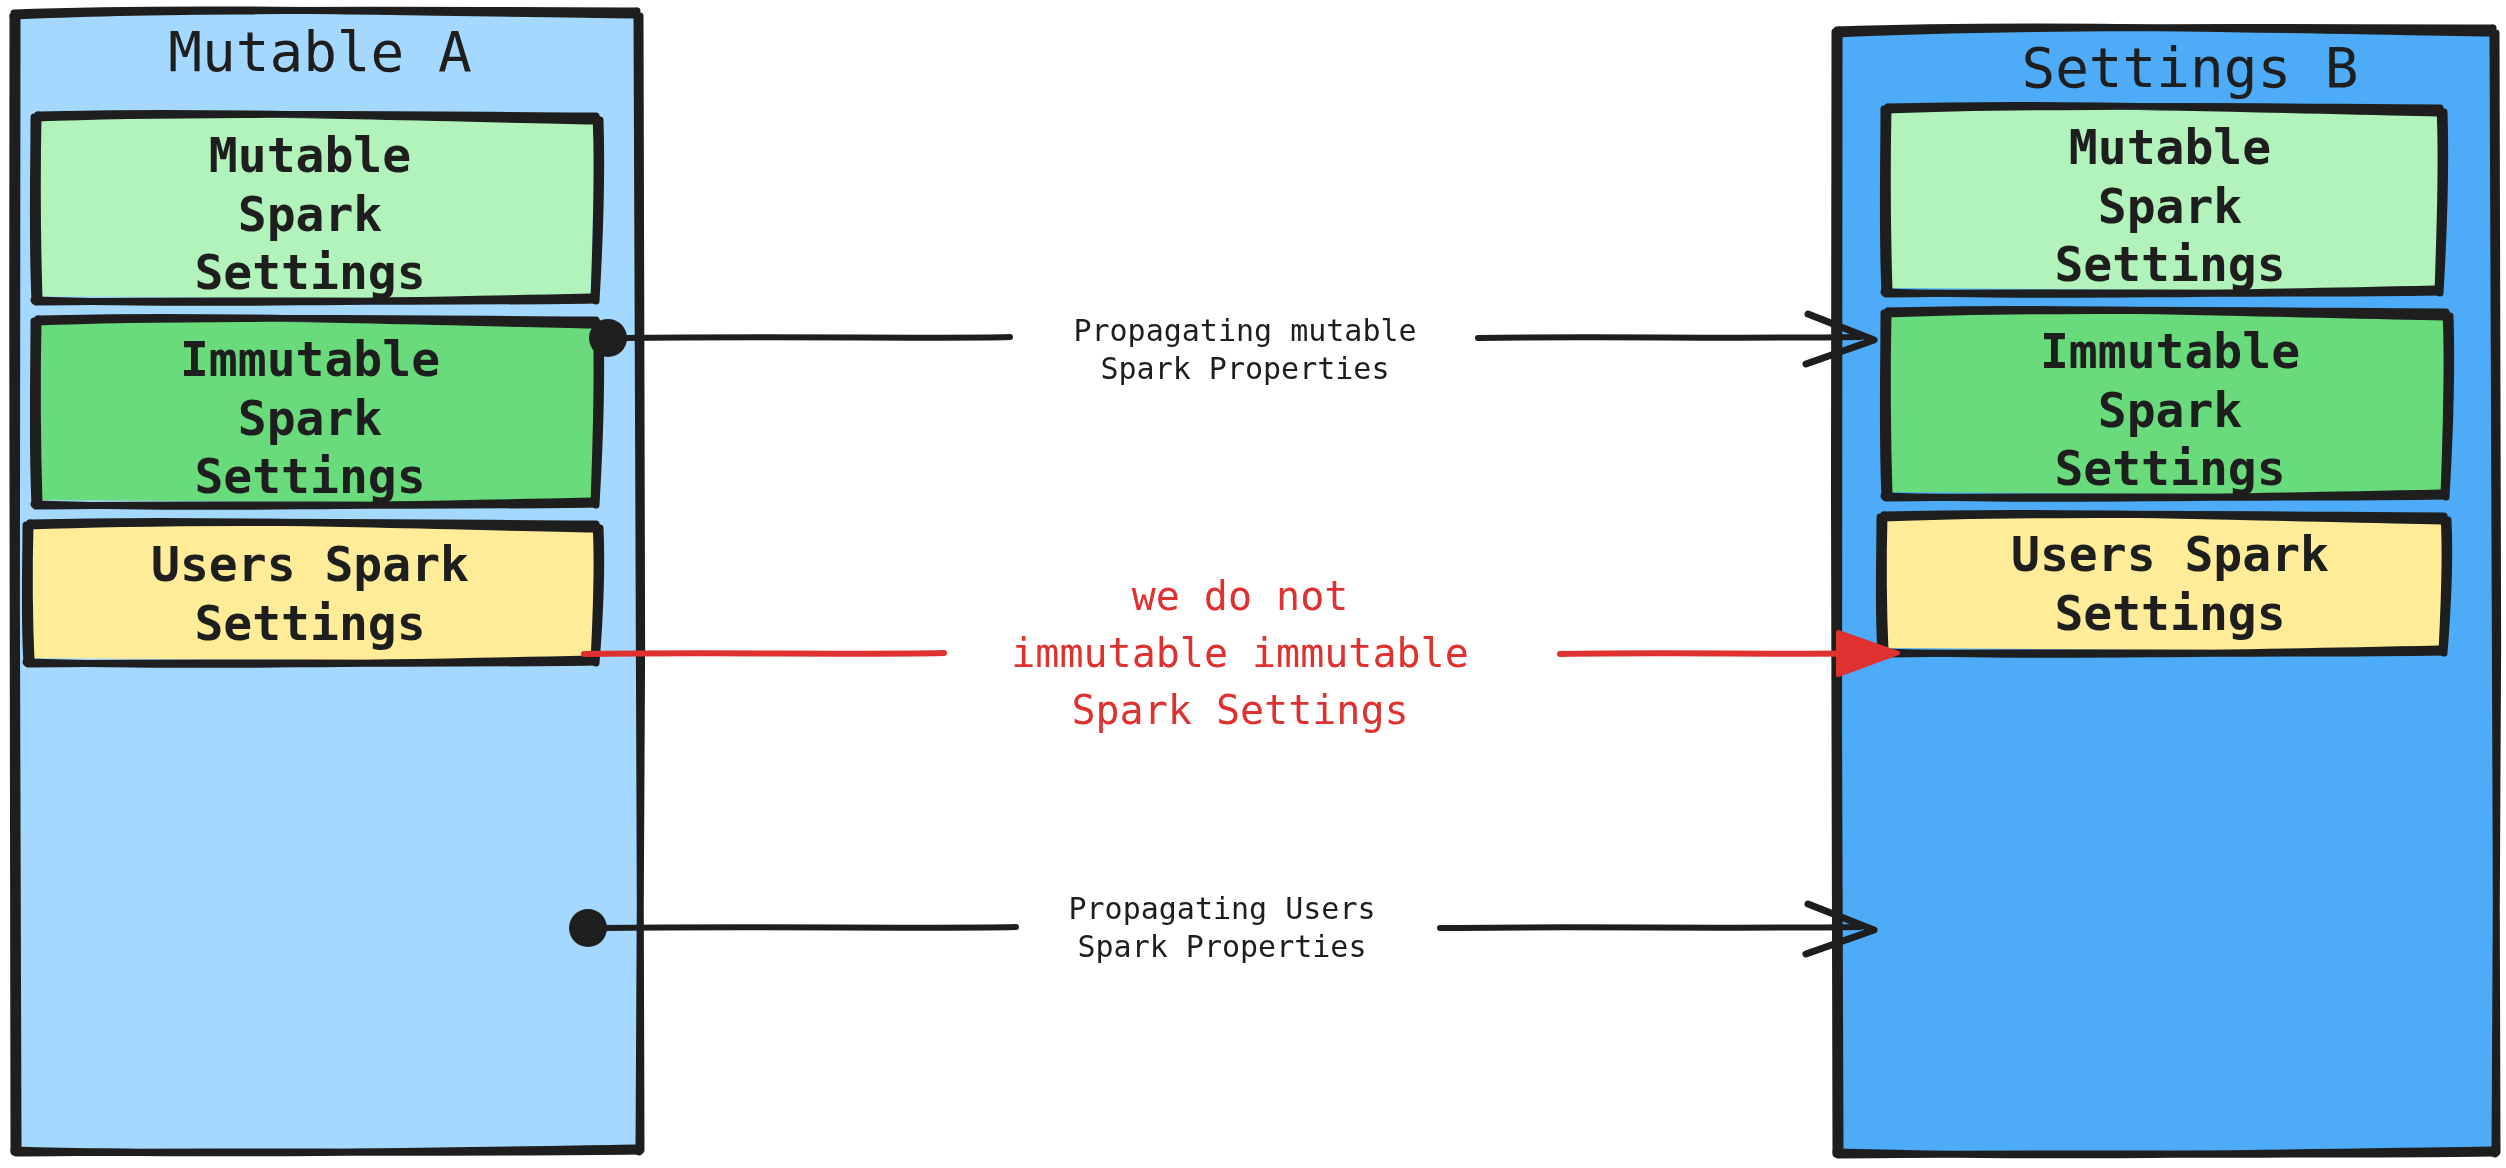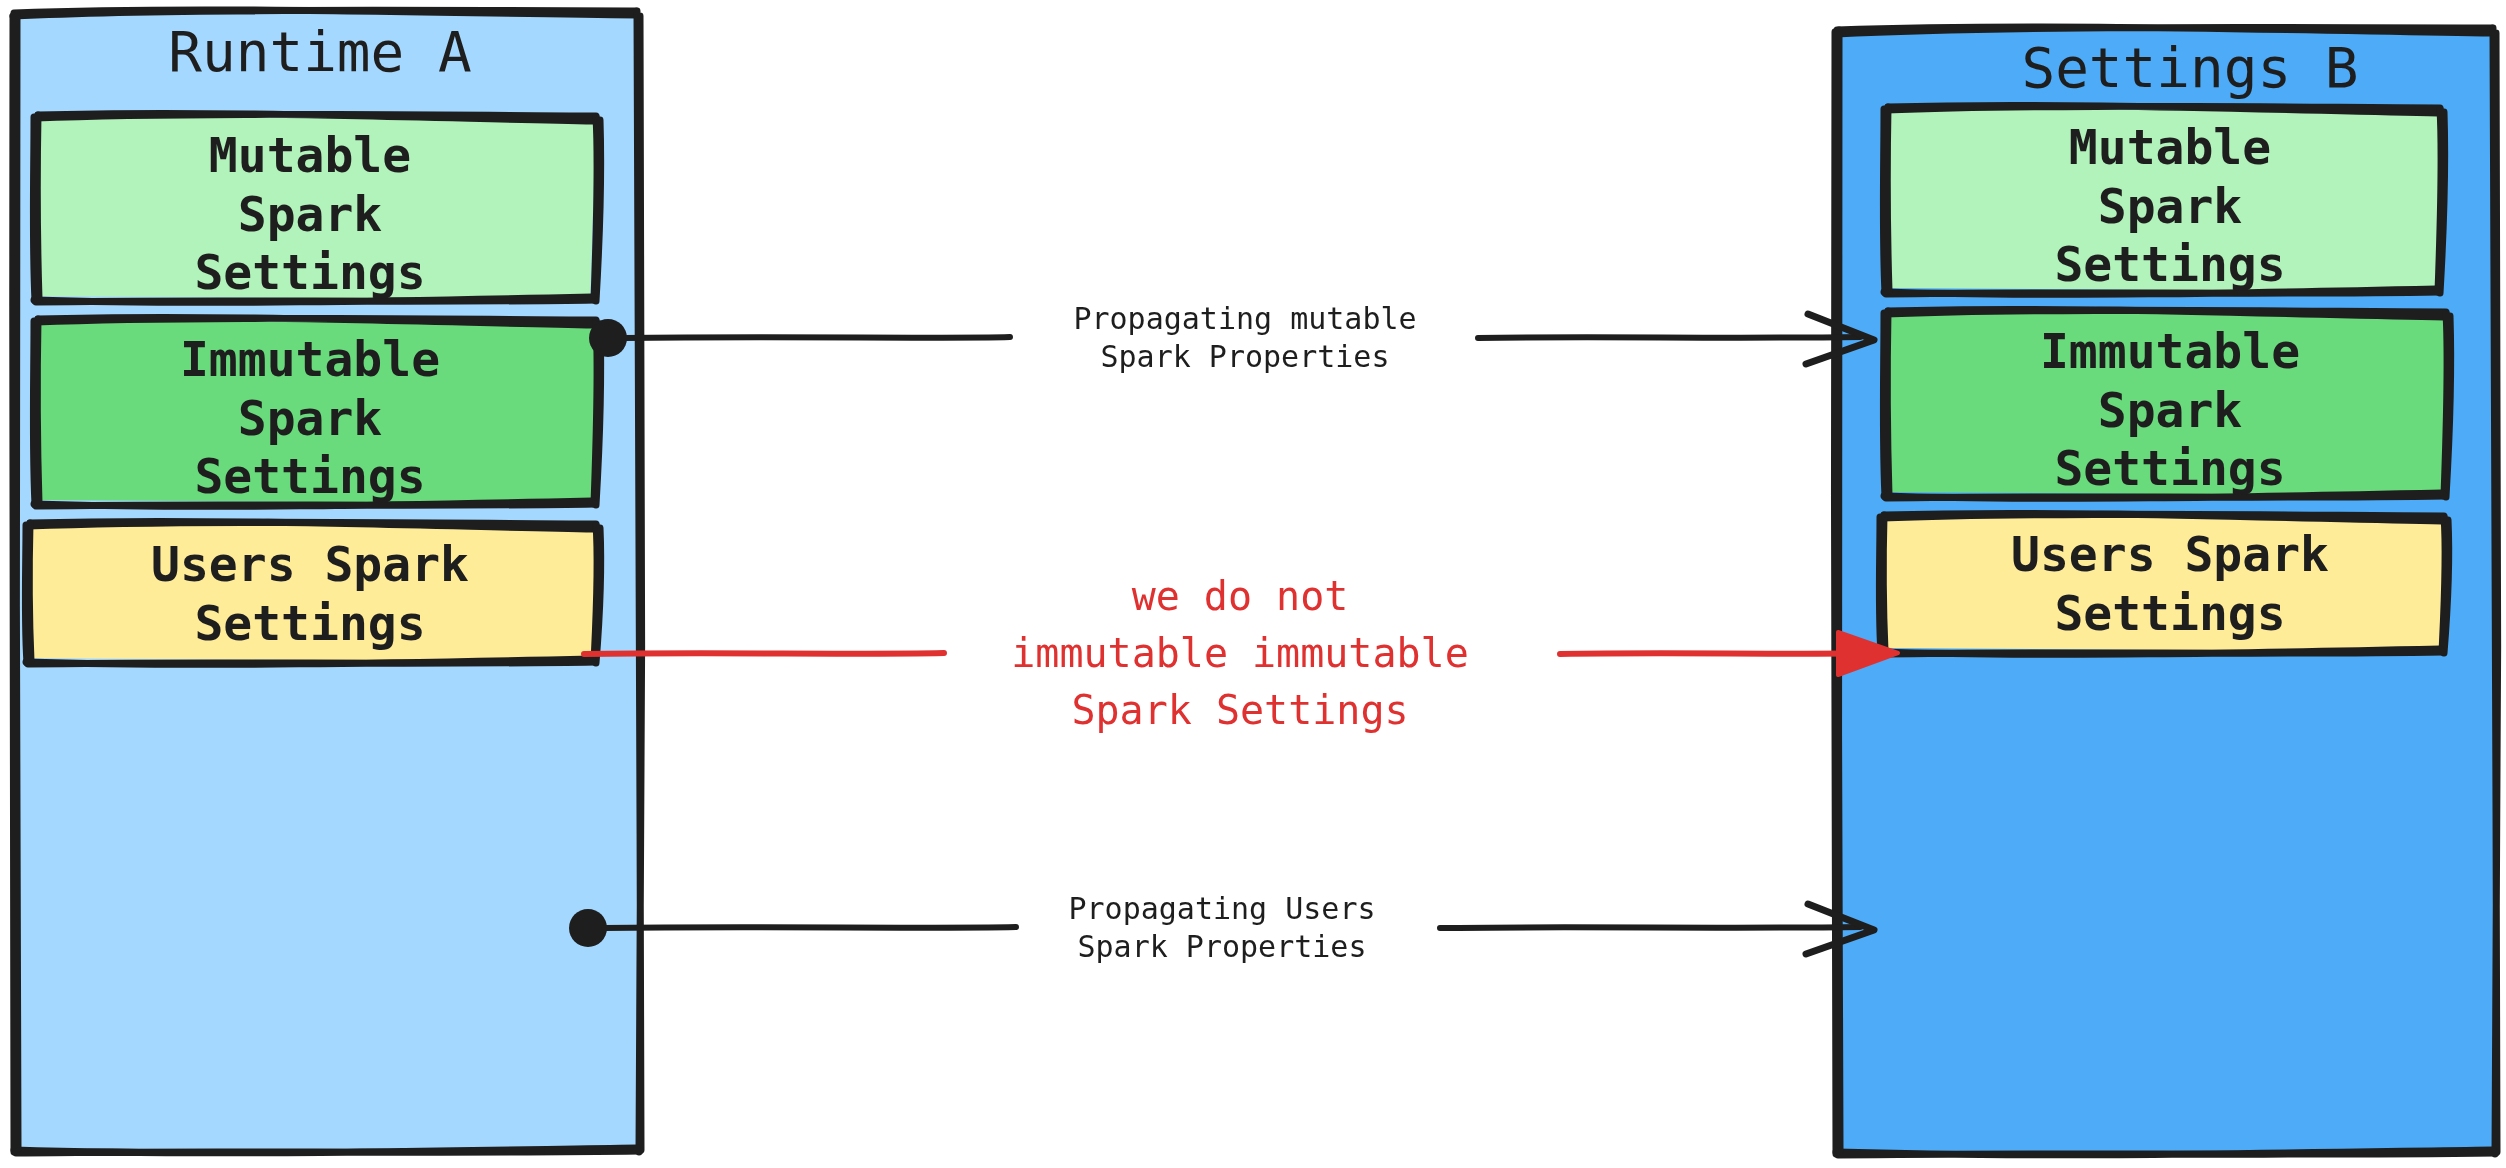--- a/index.html
+++ b/index.html
@@ -67,21 +67,21 @@
   #title-b   { left: 1880px; top: 34px;  width: 620px; }
 
   #label-a-mutable   { left: 30px;  top: 126px; width: 560px; }
   #label-a-immutable { left: 30px;  top: 330px; width: 560px; }
   #label-a-users     { left: 30px;  top: 535px; width: 560px; }
 
   #label-b-mutable   { left: 1890px; top: 118px; width: 560px; }
   #label-b-immutable { left: 1890px; top: 322px; width: 560px; }
   #label-b-users     { left: 1890px; top: 525px; width: 560px; }
 
-  #edge-label-top    { left: 1015px; top: 300px; width: 460px; }
+  #edge-label-top    { left: 1015px; top: 312px; width: 460px; }
   #edge-label-bottom { left: 992px; top: 890px; width: 460px; }
   #edge-label-red    { left: 920px;  top: 568px; width: 640px; }
 </style>
 </head>
 <body>
 
 <div id="stage">
 
   <svg id="sketch" viewBox="0 0 2506 1168" width="2506" height="1168">
 
@@ -164,21 +164,21 @@
 
     <g>
       <circle cx="588" cy="928" r="19" fill="#1e1e1e"></circle>
       <path d="M 604 928 C 760 926, 930 929, 1016 927" fill="none" stroke="#1e1e1e" stroke-width="6" stroke-linecap="round"></path>
       <path d="M 1440 928 C 1580 926, 1720 929, 1860 927" fill="none" stroke="#1e1e1e" stroke-width="6" stroke-linecap="round"></path>
       <path d="M 1808 904 L 1874 930 L 1806 954" fill="none" stroke="#1e1e1e" stroke-width="7" stroke-linecap="round" stroke-linejoin="round"></path>
     </g>
 
   </svg>
 
-  <div class="txt panel-title" id="title-a">Runtime A</div>
+  <div class="txt panel-title" id="title-a">Mutable A</div>
 
   <div class="txt panel-title" id="title-b">Settings B</div>
 
   <div class="txt box-label" id="label-a-mutable">Mutable
 Spark
 Settings</div>
 
   <div class="txt box-label" id="label-a-immutable">Immutable
 Spark
 Settings</div>

